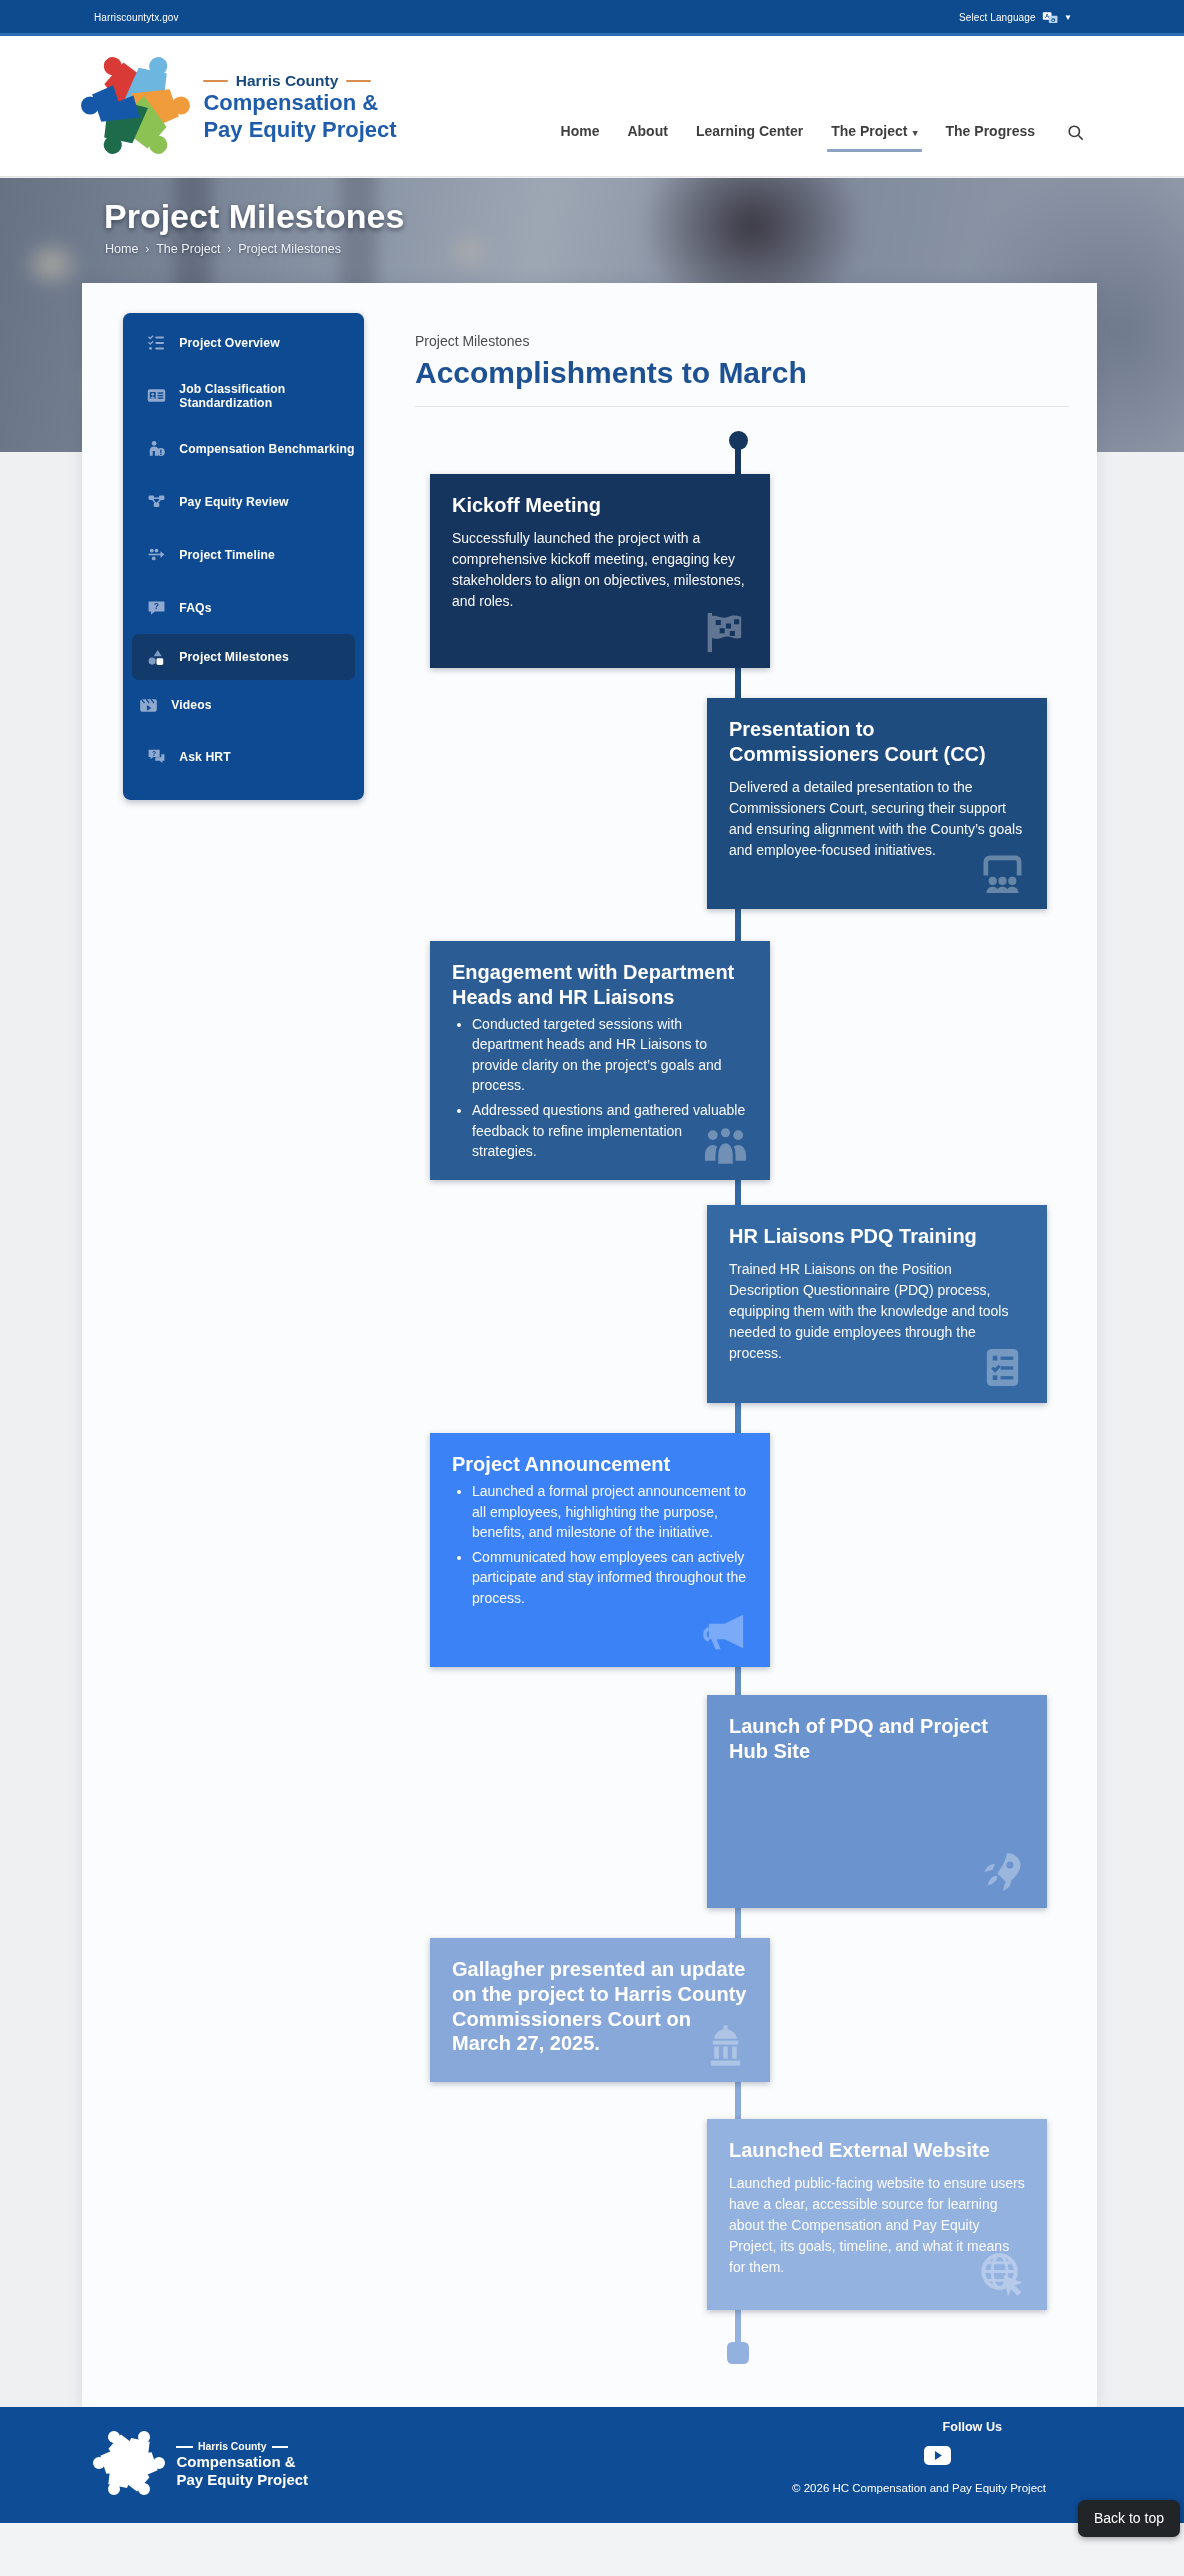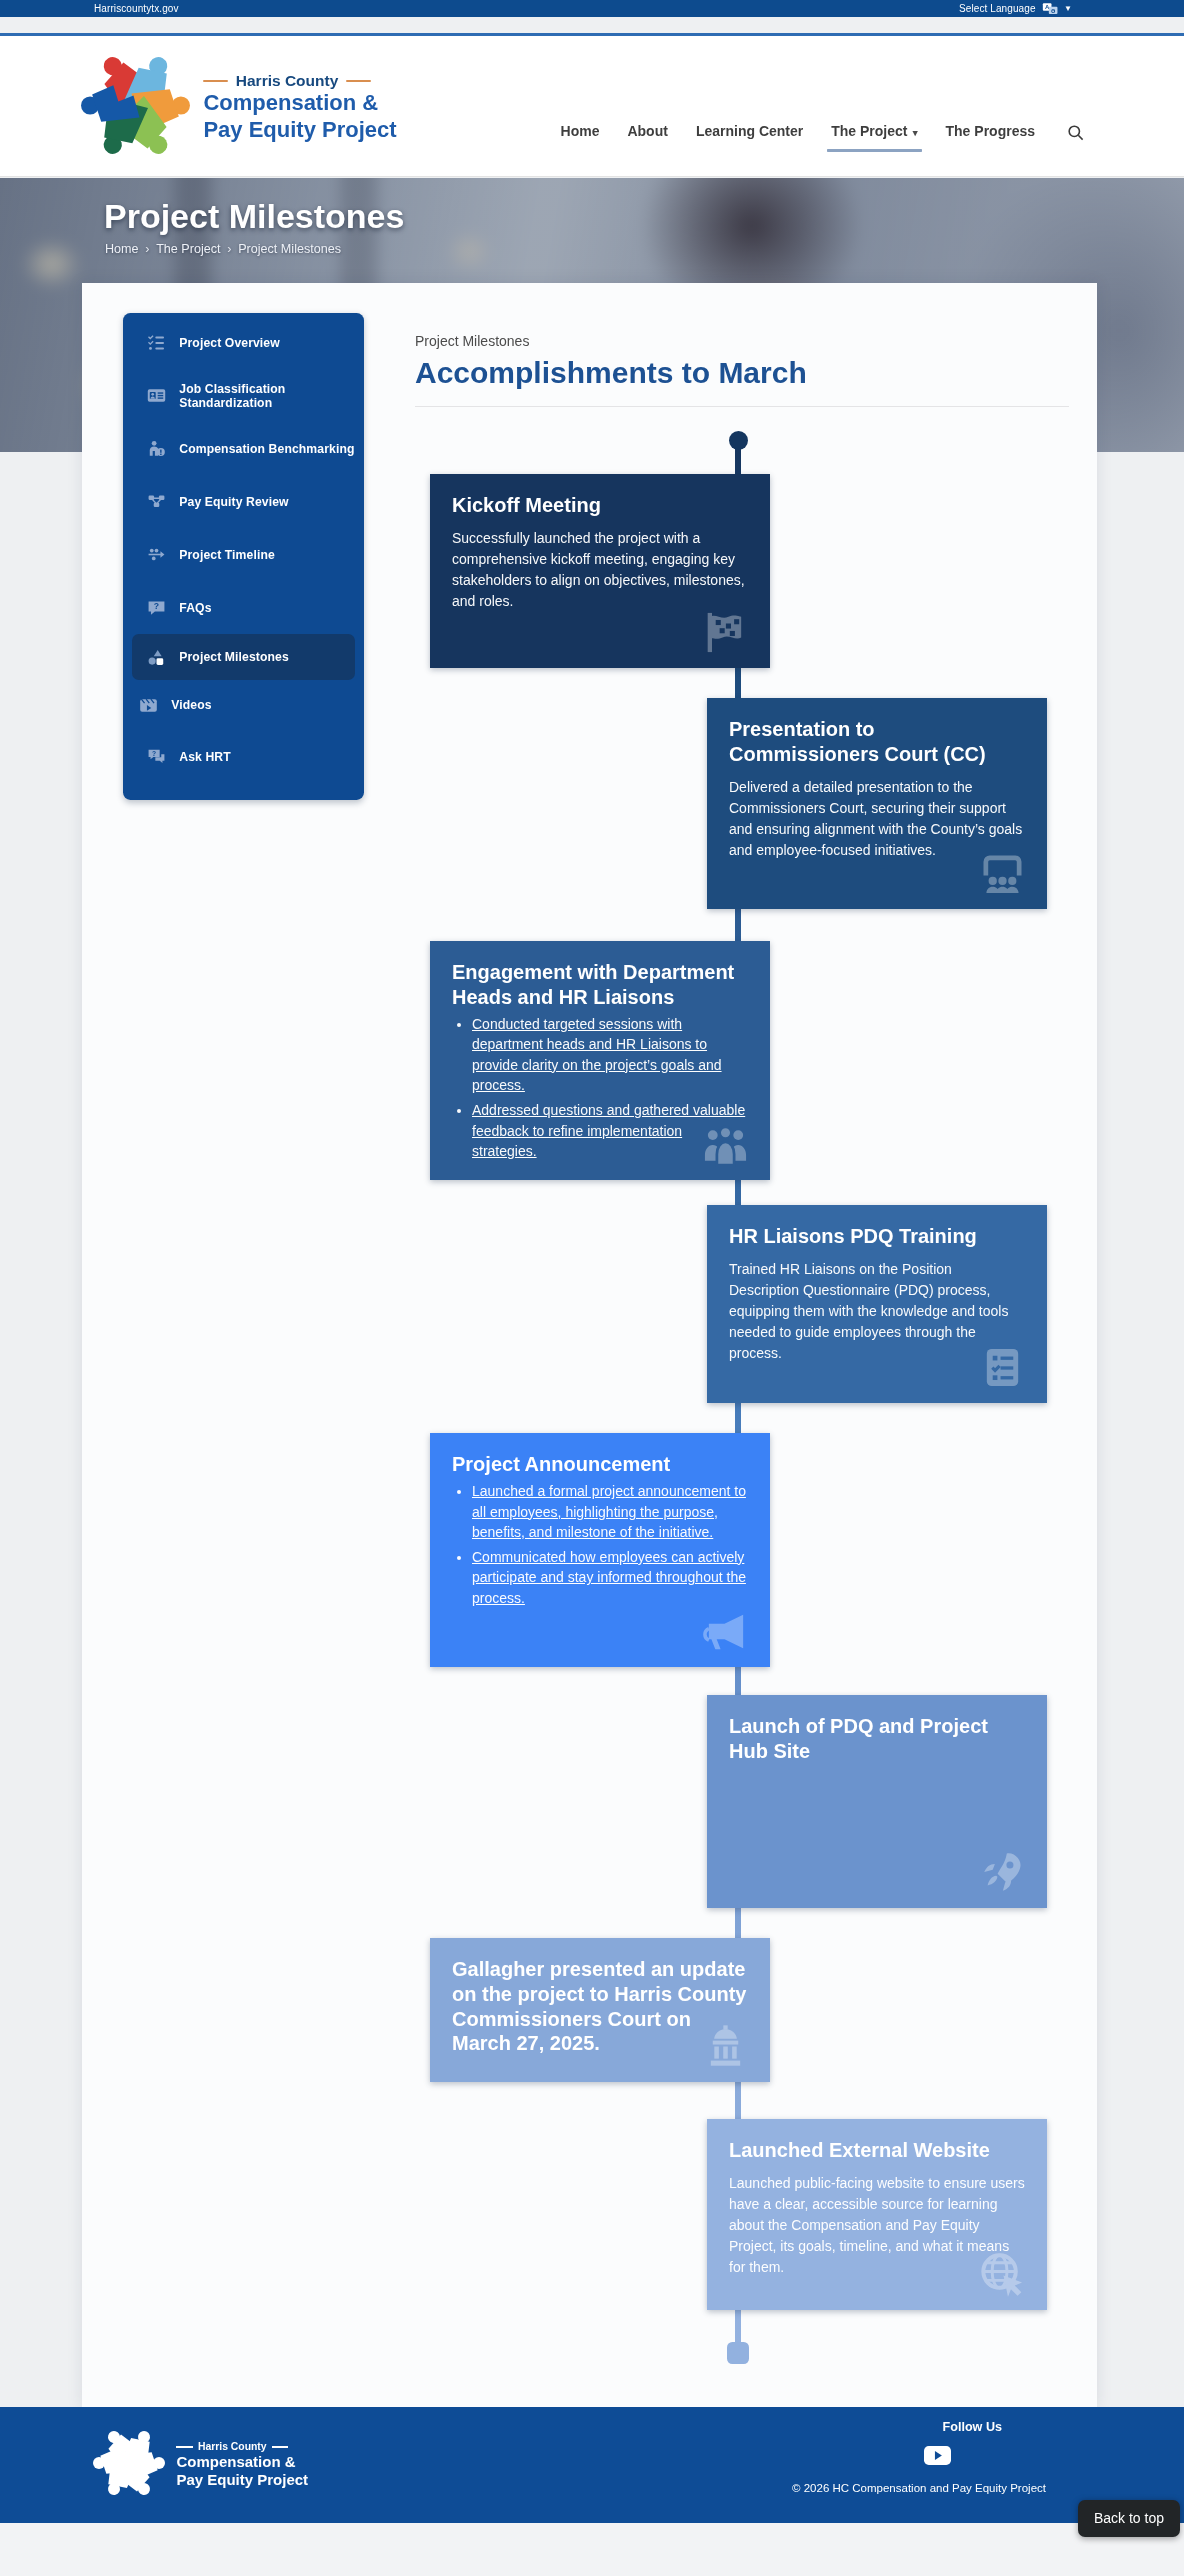--- a/index.html
+++ b/index.html
@@ -1,20 +1,20 @@
 <!DOCTYPE html>
 <html style="font-size:12px"><head>
 <meta charset="utf-8">
 <style>
   * { box-sizing: border-box; margin: 0; padding: 0; }
   body { font-family: "Liberation Sans", sans-serif; background:#dfe2e6; }
   #page { position:relative; width:1184px; height:2576px; background:#eef0f2; overflow:hidden; margin:0 auto; }
 
   
-  .topbar { position:absolute; top:0; left:0; width:100%; height:17px; background:#0d4b8e;
+  .topbar { position:absolute; top:0; left:0; width:100%; height:35px; background:#0d4b8e;
             display:flex; align-items:center; justify-content:space-between; padding:0 112px 0 94px; }
   .topbar a, .topbar .lang { color:#fff; font-size:10px; text-decoration:none; letter-spacing:0.1px; }
   .lang { display:flex; align-items:center; gap:6px; cursor:pointer; }
   .lang .caret { font-size:8.1px; }
   .topbar-strip { position:absolute; top:33px; left:0; width:100%; height:3.7px; background:#2e6cb3; }
 
   
   .header { position:absolute; top:36px; left:0; width:100%; height:141px; background:#ffffff; border-bottom:0.7px solid #e3e3e3; }
   .brand { position:absolute; left:75px; top:9px; display:flex; align-items:center; cursor:pointer; }
   .brand svg.mark { width:121px; height:121px; }
@@ -76,21 +76,21 @@
   .timeline { position:absolute; top:0; left:0; width:654px; height:2047px; }
   .tl-line { position:absolute; left:320px; top:107px; width:6px; height:1924px;
     background:linear-gradient(#16355e 0%, #1e4c7e 13%, #2c5c94 26%, #3569a4 40%, #4b80bf 53%, #6b93cd 67%, #87a8d9 81%, #94b2e0 100%); }
   .tl-dot { position:absolute; left:314px; top:98px; width:19px; height:19px; border-radius:50%; background:#14365f; }
   .tl-end { position:absolute; left:312px; top:2009px; width:22px; height:22px; border-radius:5.2px; background:#92b1df; }
 
   .card { position:absolute; width:340px; border-radius:0; padding:19px 22px; color:#fff;
           box-shadow:0 2.2px 6px rgba(20,40,70,.28); z-index:2; }
   .card h3 { font-size:20px; line-height:1.24; font-weight:bold; }
   .card p { font-size:14px; line-height:1.5; margin-top:10.4px; color:rgba(255,255,255,.97); }
-  .card ul { padding-left:20px;text-decoration:underline; }
+  .card ul { padding-left:20px; }
   .card li { font-size:14px; line-height:1.46; margin-top:4.4px; color:rgba(255,255,255,.97); }
   .card .bg-icon { position:absolute; right:18px; bottom:12px; width:53px; height:47px; opacity:.32; color:#ffffff; }
   .card .bg-icon svg { width:53px; height:47px; }
 
   
   .footer { position:absolute; top:2407px; left:0; width:100%; height:116px; background:#0e4c96; }
   .f-brand { position:absolute; left:89px; top:16.3px; display:flex; align-items:center; }
   .f-brand svg.mark { width:80px; height:80px; }
   .f-text { margin-left:7.4px; }
   .f-line1 { display:flex; align-items:center; gap:5.2px; color:#fff; font-size:10.4px; font-weight:bold; }

